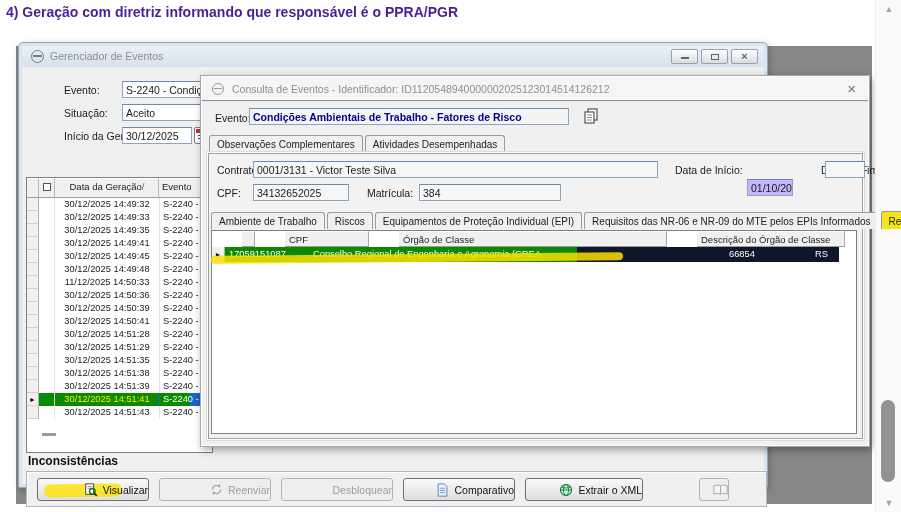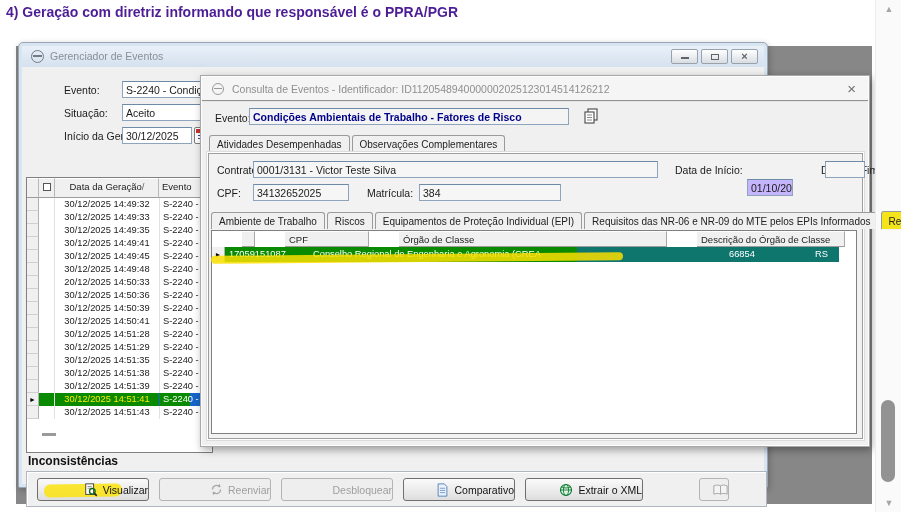--- a/index.html
+++ b/index.html
@@ -112,21 +112,21 @@
   .c-cpf { flex:0 0 84px; }
   .c-org { flex:0 0 268px; }
   .c-desc { flex:0 0 148px; }
   .c-reg { flex:0 0 86px; }
   .c-uf { flex:0 0 28px; }
   .c-rest { flex:1 1 auto; border-bottom:1px solid #9c9c9c; border-top:1px solid #fff; background:#f0f0f0; }
   .d-cell { font-size:9.3px; line-height:15px; padding-left:4px; color:#fff; overflow:hidden; white-space:nowrap; }
   .d-selcell { flex:0 0 13px; background:#f0f0f0; border-right:1px solid #b0b0b0; font-size:7px;
                line-height:15px; text-align:center; color:#000; }
   .bg-green { background:#0a8a00; }
-  .bg-blue { background:#0f766e; }
+  .bg-blue { background:#0f172a; }
   .swoosh { position:absolute; left:10px; top:178px; width:412px; height:8px;
             background:rgba(250,222,0,.85); border-radius:6px; transform:rotate(-.5deg); }
 
   
   .cal-ico { position:absolute; left:172px; top:83px; width:20px; height:17px; border:1px solid #7d7d7d;
              background:#fff; border-radius:2px; }
   .cal-ico::before { content:""; position:absolute; left:1px; right:1px; top:1px; height:4px; background:#c83232; }
   .cal-ico::after { content:""; position:absolute; left:3px; right:3px; top:7px; bottom:2px;
                     background:linear-gradient(#30519e 1.5px, transparent 1.5px) 0 0/100% 3px; }
 
@@ -214,21 +214,21 @@
             </div>
             <div class="g-row">
               <div class="g-selcell"></div>
               <div class="g-chk"></div>
               <div class="g-date">30/12/2025 14:49:48</div>
               <div class="g-event">S-2240 - Condições</div>
             </div>
             <div class="g-row">
               <div class="g-selcell"></div>
               <div class="g-chk"></div>
-              <div class="g-date">20/12/2025 14:50:33</div>
+              <div class="g-date">11/12/2025 14:50:33</div>
               <div class="g-event">S-2240 - Condições</div>
             </div>
             <div class="g-row">
               <div class="g-selcell"></div>
               <div class="g-chk"></div>
               <div class="g-date">30/12/2025 14:50:36</div>
               <div class="g-event">S-2240 - Condições</div>
             </div>
             <div class="g-row">
               <div class="g-selcell"></div>
@@ -354,22 +354,22 @@
     <div class="field sunken ev-field">Condições Ambientais de Trabalho - Fatores de Risco</div>
     <svg class="copy-ico" width="16" height="17" viewBox="0 0 16 17">
       <rect x="5" y="1" width="9" height="11" fill="#fff" stroke="#555" stroke-width="1.2"></rect>
       <rect x="2" y="4" width="9" height="11" fill="#fff" stroke="#555" stroke-width="1.2"></rect>
       <line x1="4" y1="7" x2="9" y2="7" stroke="#888" stroke-width="1"></line>
       <line x1="4" y1="9.5" x2="9" y2="9.5" stroke="#888" stroke-width="1"></line>
       <line x1="4" y1="12" x2="9" y2="12" stroke="#888" stroke-width="1"></line>
     </svg>
 
     <div class="tabstrip tabstrip-outer">
+      <span class="tab">Observações Complementares</span>
       <span class="tab">Atividades Desempenhadas</span>
-      <span class="tab">Observações Complementares</span>
     </div>
 
     <div class="tabpanel"></div>
 
     <span class="lbl" style="left:16px; top:88px;">Contrato:</span>
     <div class="field sunken" style="left:52px; top:85px; width:405px; background:#f6f6f6;">0001/3131 - Victor Teste Silva</div>
     <span class="lbl" style="left:474px; top:88px;">Data de Início:</span>
     <div class="field sunken" style="left:546px; top:103px; width:46px; background:#c4b5fd;">01/10/2024</div>
     <span class="lbl" style="left:620px; top:88px;">Data de Fim:</span>
 

